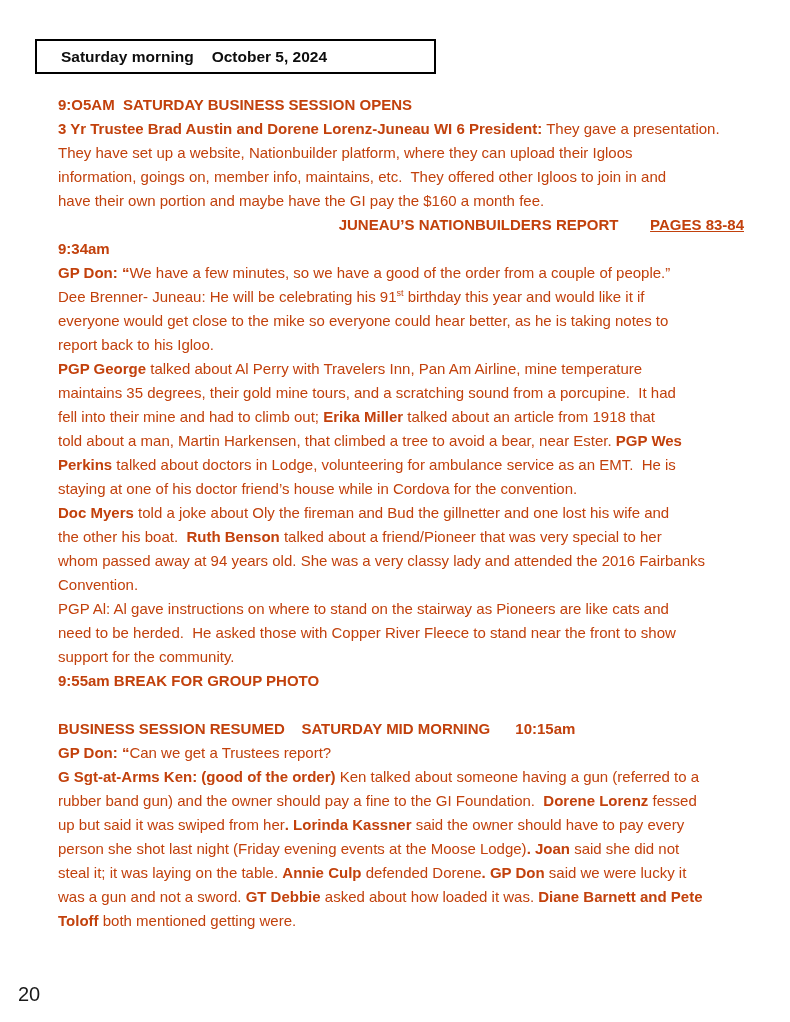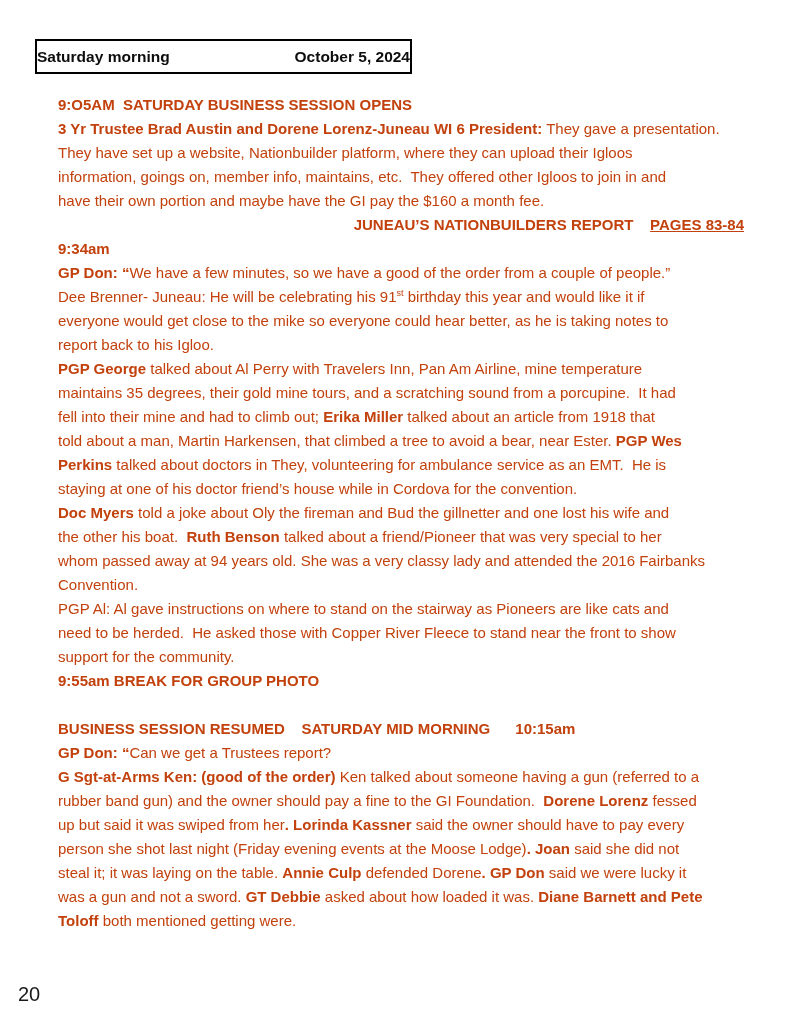--- a/index.html
+++ b/index.html
@@ -15,47 +15,46 @@
 
   .header-box {
     position: absolute;
     left: 35px;
     top: 39px;
     width: 373px;
     height: 31px;
     border: 2px solid #000000;
     display: flex;
     align-items: center;
-    padding-left: 0;
+    padding-left: 24px;
     font-weight: bold;
     font-size: 15.5px;
     color: #0d0d0d;
-    justify-content: space-between;
   }
-  .hb-date { margin-left: 50px; }
+  .hb-date { margin-left: 18px; }
 
   .doc {
     position: absolute;
     left: 58px;
     top: 93px;
     width: 700px;
     font-size: 15px;
     color: #c2410c;
   }
   .line {
     height: 24px;
     line-height: 24px;
     white-space: pre;
   }
   .line.right {
     text-align: right;
     padding-right: 14px;
   }
   .b { font-weight: bold; }
-  .u { text-decoration: underline; }
+  .u { text-decoration: underline; margin-left: 15px; }
   sup { font-size: 9px; line-height: 0; vertical-align: super; }
 
   .page-number {
     position: absolute;
     left: 18px;
     top: 983px;
     font-size: 20px;
     color: #1a1a1a;
   }
 </style>
@@ -78,21 +77,21 @@
       <div class="line right"><span class="b">JUNEAU’S NATIONBUILDERS REPORT    </span><span class="b u">PAGES 83-84</span></div>
       <div class="line"><span class="b">9:34am</span></div>
       <div class="line"><span class="b">GP Don: “</span><span>We have a few minutes, so we have a good of the order from a couple of people.”</span></div>
       <div class="line"><span>Dee Brenner- Juneau: He will be celebrating his 91</span><sup>st</sup><span> birthday this year and would like it if</span></div>
       <div class="line"><span>everyone would get close to the mike so everyone could hear better, as he is taking notes to</span></div>
       <div class="line"><span>report back to his Igloo.</span></div>
       <div class="line"><span class="b">PGP George</span><span> talked about Al Perry with Travelers Inn, Pan Am Airline, mine temperature</span></div>
       <div class="line"><span>maintains 35 degrees, their gold mine tours, and a scratching sound from a porcupine.  It had</span></div>
       <div class="line"><span>fell into their mine and had to climb out; </span><span class="b">Erika Miller</span><span> talked about an article from 1918 that</span></div>
       <div class="line"><span>told about a man, Martin Harkensen, that climbed a tree to avoid a bear, near Ester. </span><span class="b">PGP Wes</span></div>
-      <div class="line"><span class="b">Perkins</span><span> talked about doctors in They, volunteering for ambulance service as an EMT.  He is</span></div>
+      <div class="line"><span class="b">Perkins</span><span> talked about doctors in Lodge, volunteering for ambulance service as an EMT.  He is</span></div>
       <div class="line"><span>staying at one of his doctor friend’s house while in Cordova for the convention.</span></div>
       <div class="line"><span class="b">Doc Myers</span><span> told a joke about Oly the fireman and Bud the gillnetter and one lost his wife and</span></div>
       <div class="line"><span>the other his boat.  </span><span class="b">Ruth Benson</span><span> talked about a friend/Pioneer that was very special to her</span></div>
       <div class="line"><span>whom passed away at 94 years old. She was a very classy lady and attended the 2016 Fairbanks</span></div>
       <div class="line"><span>Convention.</span></div>
       <div class="line"><span>PGP Al: Al gave instructions on where to stand on the stairway as Pioneers are like cats and</span></div>
       <div class="line"><span>need to be herded.  He asked those with Copper River Fleece to stand near the front to show</span></div>
       <div class="line"><span>support for the community.</span></div>
       <div class="line"><span class="b">9:55am BREAK FOR GROUP PHOTO</span></div>
       <div class="line">&nbsp;</div>

